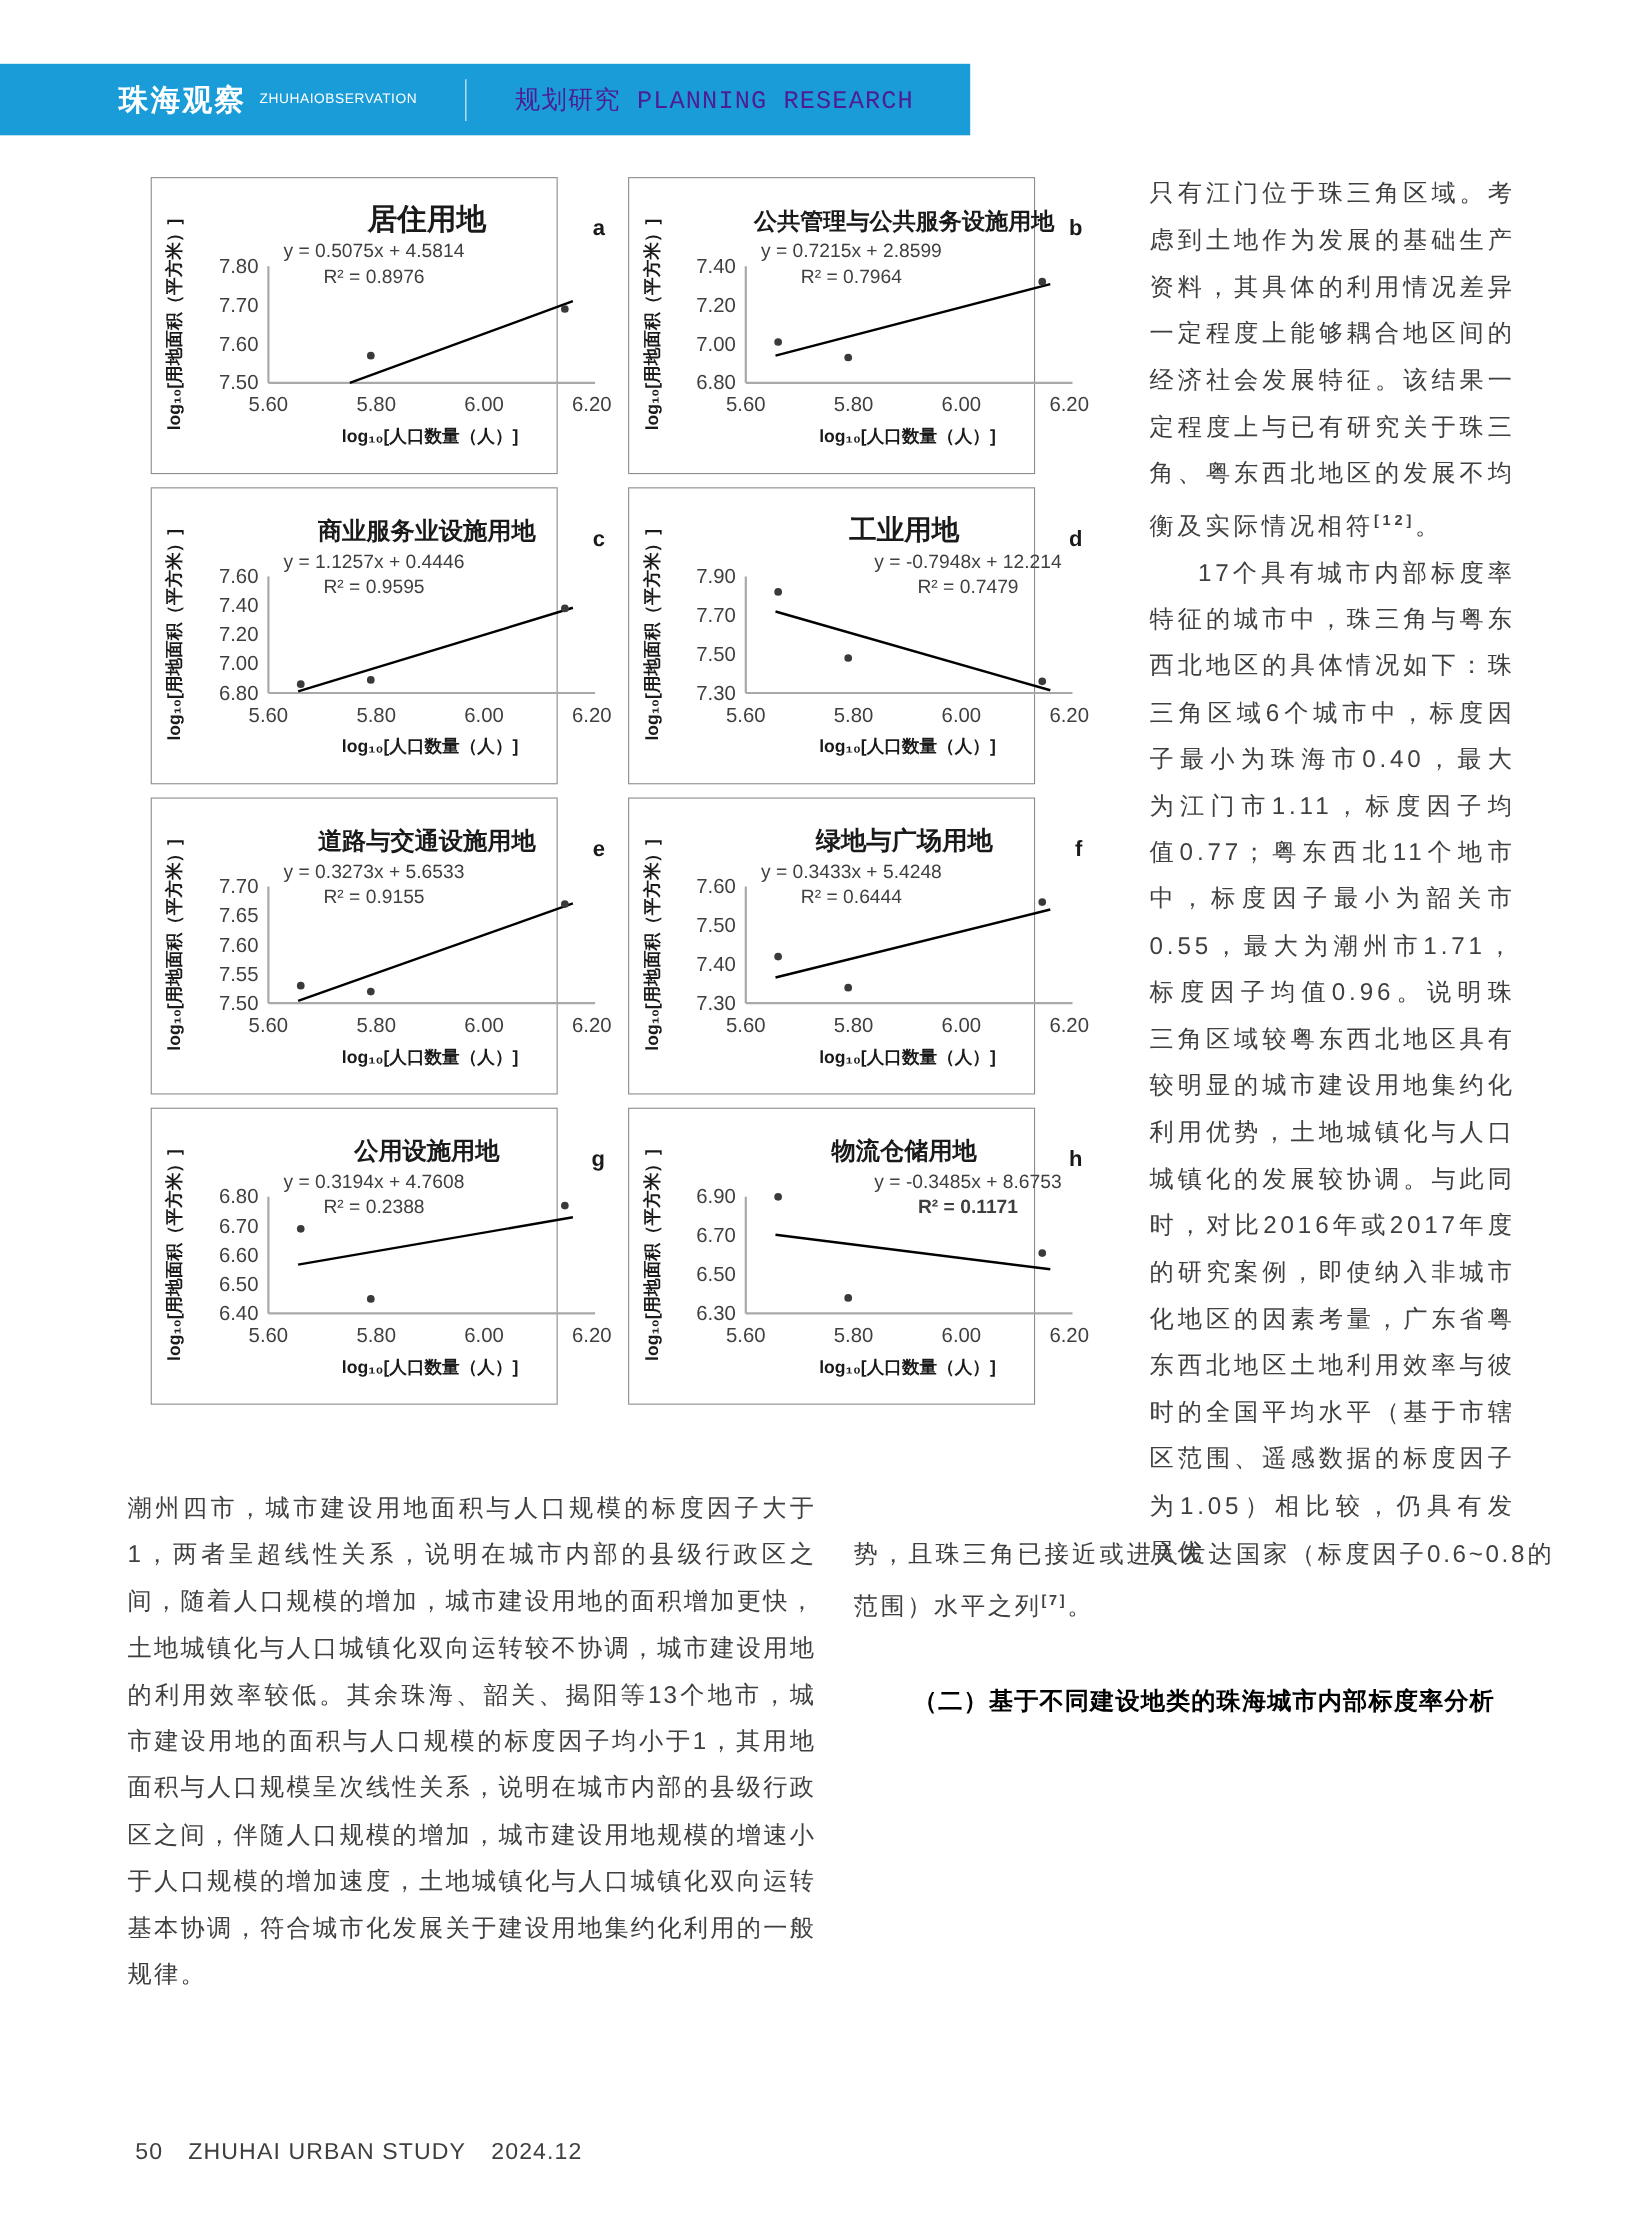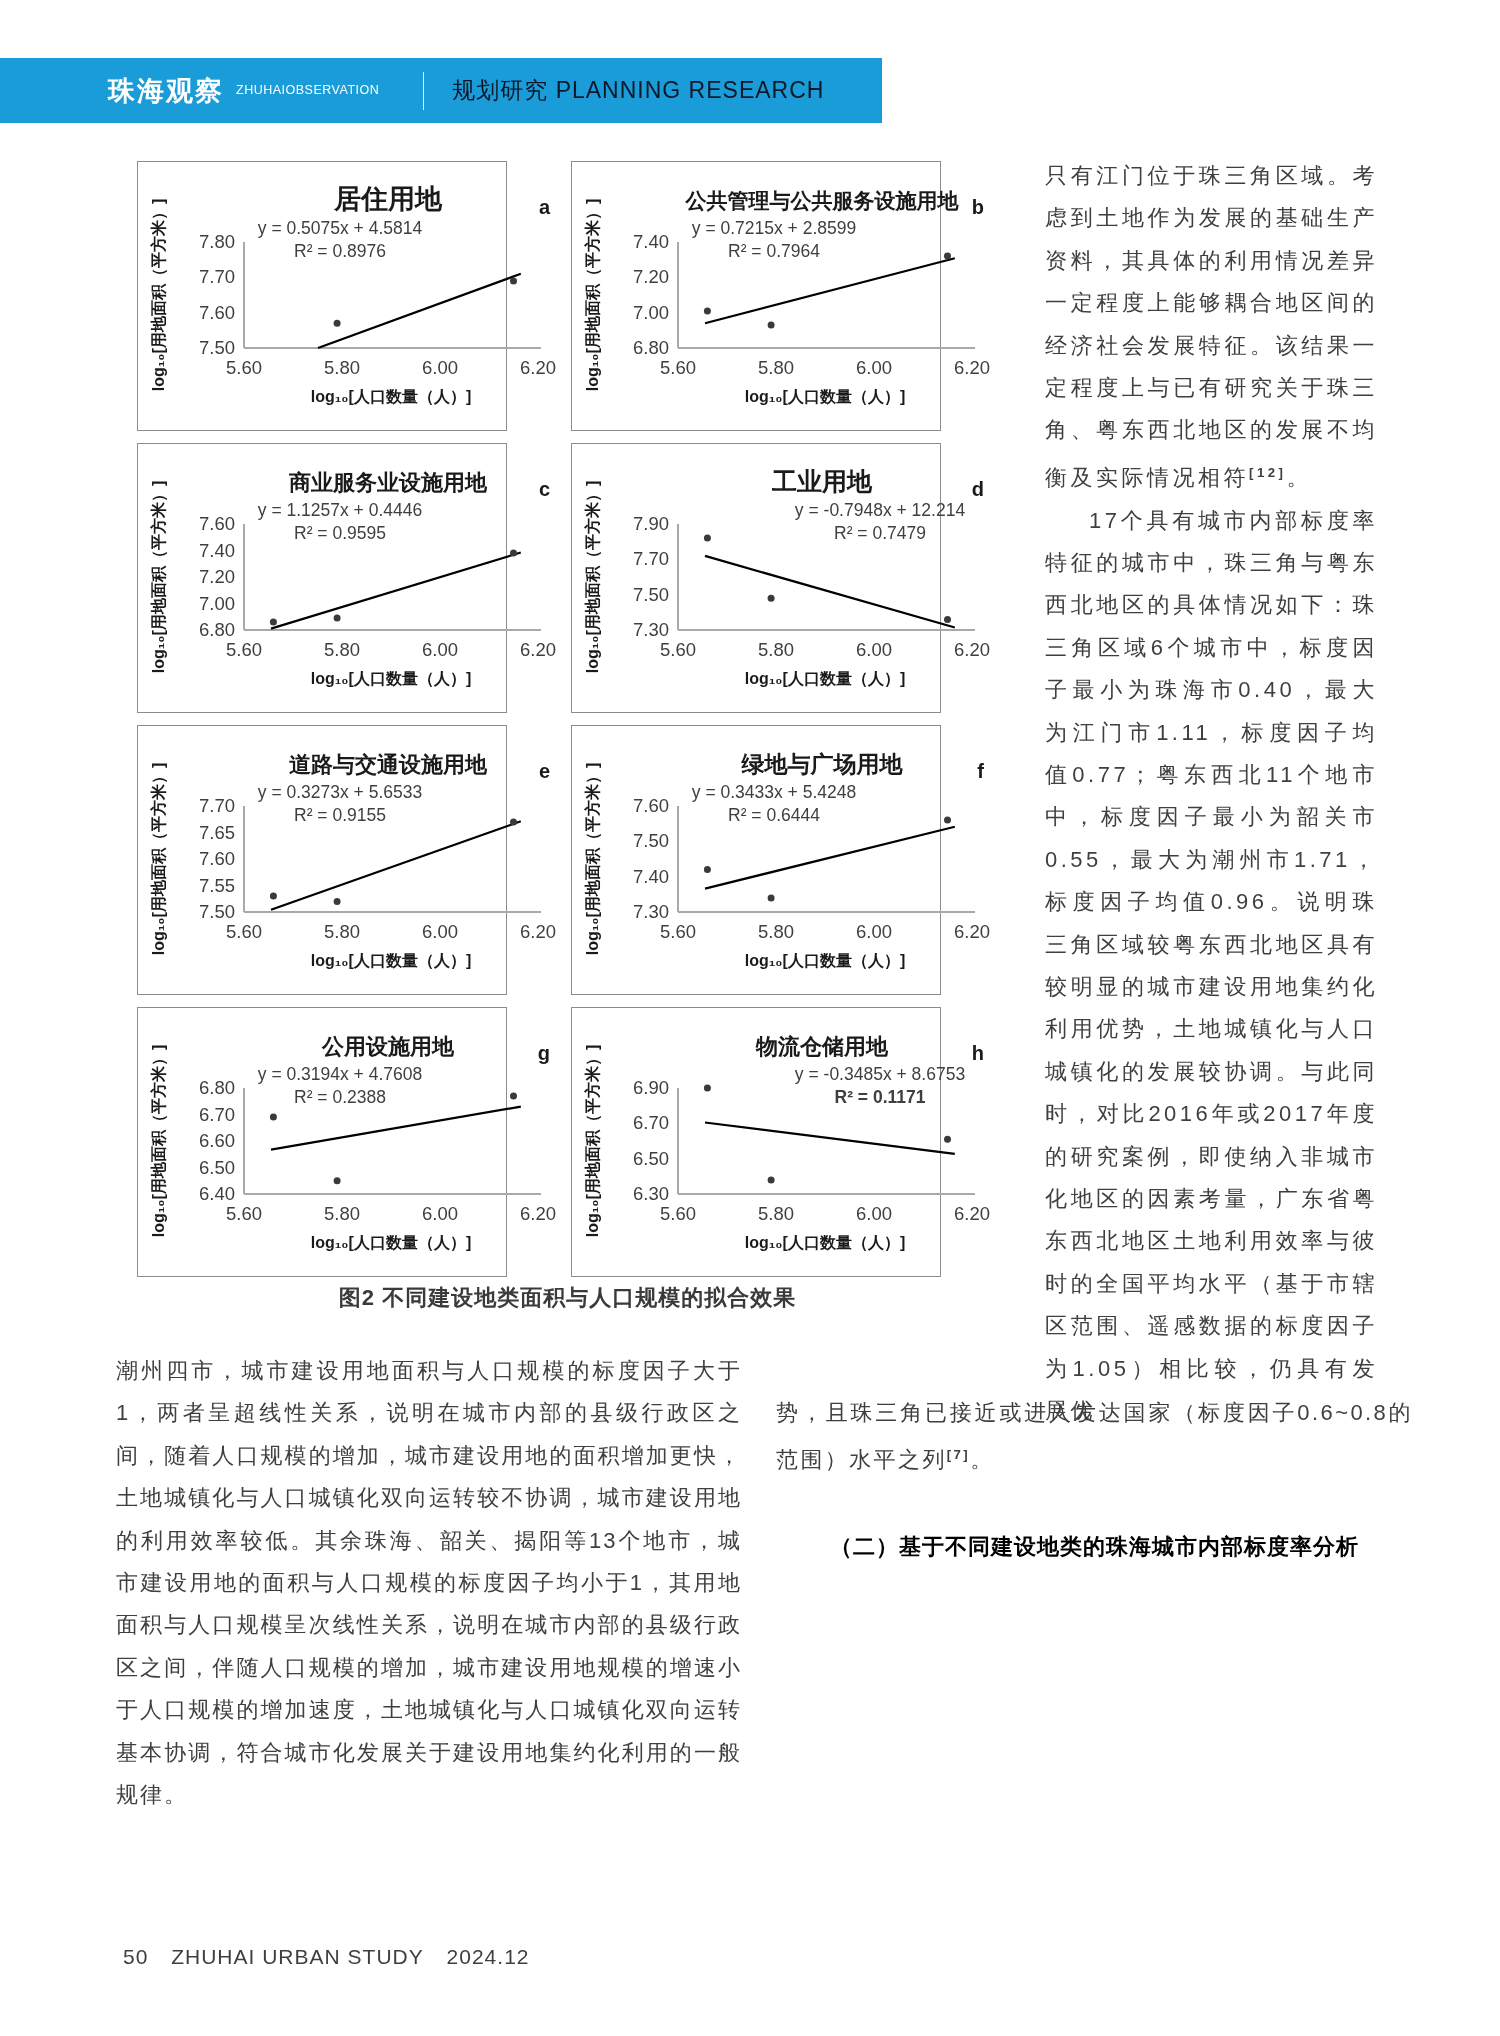--- a/index.html
+++ b/index.html
@@ -4,21 +4,21 @@
 <style>
   html,body{margin:0;padding:0;background:#ffffff;}
   #page{position:relative;width:1500px;height:2036px;background:#ffffff;overflow:hidden;
         font-family:"Liberation Sans","DejaVu Sans",sans-serif;}
 
   
   .topbar{position:absolute;left:0;top:58px;width:882px;height:65px;display:flex;align-items:center;}
   .brand-cn{margin-left:108px;font-size:27px;font-weight:bold;color:#fff;letter-spacing:2px;white-space:nowrap;text-align:center;}
   .brand-en{margin-left:12px;display:flex;flex-direction:row;font-size:12.5px;line-height:15px;color:#fff;letter-spacing:.5px;}
   .hdr-divider{width:1px;height:38px;background:rgba(255,255,255,.9);margin-left:44px;}
-  .section-title{margin-left:28px;font-size:23px;color:#0f172a;letter-spacing:1px;white-space:nowrap;}
+  .section-title{margin-left:44px;font-size:23px;color:#4c1d95;letter-spacing:1px;white-space:nowrap;font-family:Liberation Mono, monospace;}
 
   
   #figure-grid{position:absolute;left:137px;top:161px;width:861px;display:grid;
                grid-template-columns:427px 427px;column-gap:7px;row-gap:12px;}
   .chart-cell{width:370px;height:270px;border:1px solid #8c8c8c;box-sizing:border-box;background:#fff;}
   svg text{font-family:"Liberation Sans","DejaVu Sans",sans-serif;}
 
   #figure-caption{position:absolute;left:137px;top:1283px;width:861px;text-align:center;
                   font-size:22px;font-weight:bold;color:#3a3a3a;letter-spacing:1px;}
 
@@ -227,21 +227,20 @@
           <text x="400.0" y="212" text-anchor="middle" font-size="18.5" fill="#3f3f3f">6.20</text>
           <text transform="translate(26 133) rotate(-90)" text-anchor="middle" font-size="16" font-weight="bold" fill="#1a1a1a">log₁₀[用地面积（平方米）]</text>
           <text x="253" y="240" text-anchor="middle" font-size="16" font-weight="bold" fill="#1a1a1a">log₁₀[人口数量（人）]</text>
           <line x1="133.0" y1="114.5" x2="382.8" y2="145.9" stroke="#000000" stroke-width="2.2"></line>
           <circle cx="135.4" cy="80.0" r="3.5" fill="#3a3a3a"></circle>
           <circle cx="199.1" cy="171.9" r="3.5" fill="#3a3a3a"></circle>
           <circle cx="375.5" cy="131.2" r="3.5" fill="#3a3a3a"></circle>
         </svg></div>
     </div>
 
-  <div id="figure-caption">图2 不同建设地类面积与人口规模的拟合效果</div>
 
   <div id="left-col" class="bodytext">
     <p>潮州四市，城市建设用地面积与人口规模的标度因子大于1，两者呈超线性关系，说明在城市内部的县级行政区之间，随着人口规模的增加，城市建设用地的面积增加更快，土地城镇化与人口城镇化双向运转较不协调，城市建设用地的利用效率较低。其余珠海、韶关、揭阳等13个地市，城市建设用地的面积与人口规模的标度因子均小于1，其用地面积与人口规模呈次线性关系，说明在城市内部的县级行政区之间，伴随人口规模的增加，城市建设用地规模的增速小于人口规模的增加速度，土地城镇化与人口城镇化双向运转基本协调，符合城市化发展关于建设用地集约化利用的一般规律。</p>
   </div>
 
   <div id="right-col" class="bodytext">
     <p><span>只有江门位于珠三角区域。考虑到土地作为发展的基础生产资料，其具体的利用情况差异一定程度上能够耦合地区间的经济社会发展特征。该结果一定程度上与已有研究关于珠三角、粤东西北地区的发展不均衡及实际情况相符</span><sup>[12]</sup><span>。</span></p>
     <p class="indent">17个具有城市内部标度率特征的城市中，珠三角与粤东西北地区的具体情况如下：珠三角区域6个城市中，标度因子最小为珠海市0.40，最大为江门市1.11，标度因子均值0.77；粤东西北11个地市中，标度因子最小为韶关市0.55，最大为潮州市1.71，标度因子均值0.96。说明珠三角区域较粤东西北地区具有较明显的城市建设用地集约化利用优势，土地城镇化与人口城镇化的发展较协调。与此同时，对比2016年或2017年度的研究案例，即使纳入非城市化地区的因素考量，广东省粤东西北地区土地利用效率与彼时的全国平均水平（基于市辖区范围、遥感数据的标度因子为1.05）相比较，仍具有发展优</p>
   </div>
 

